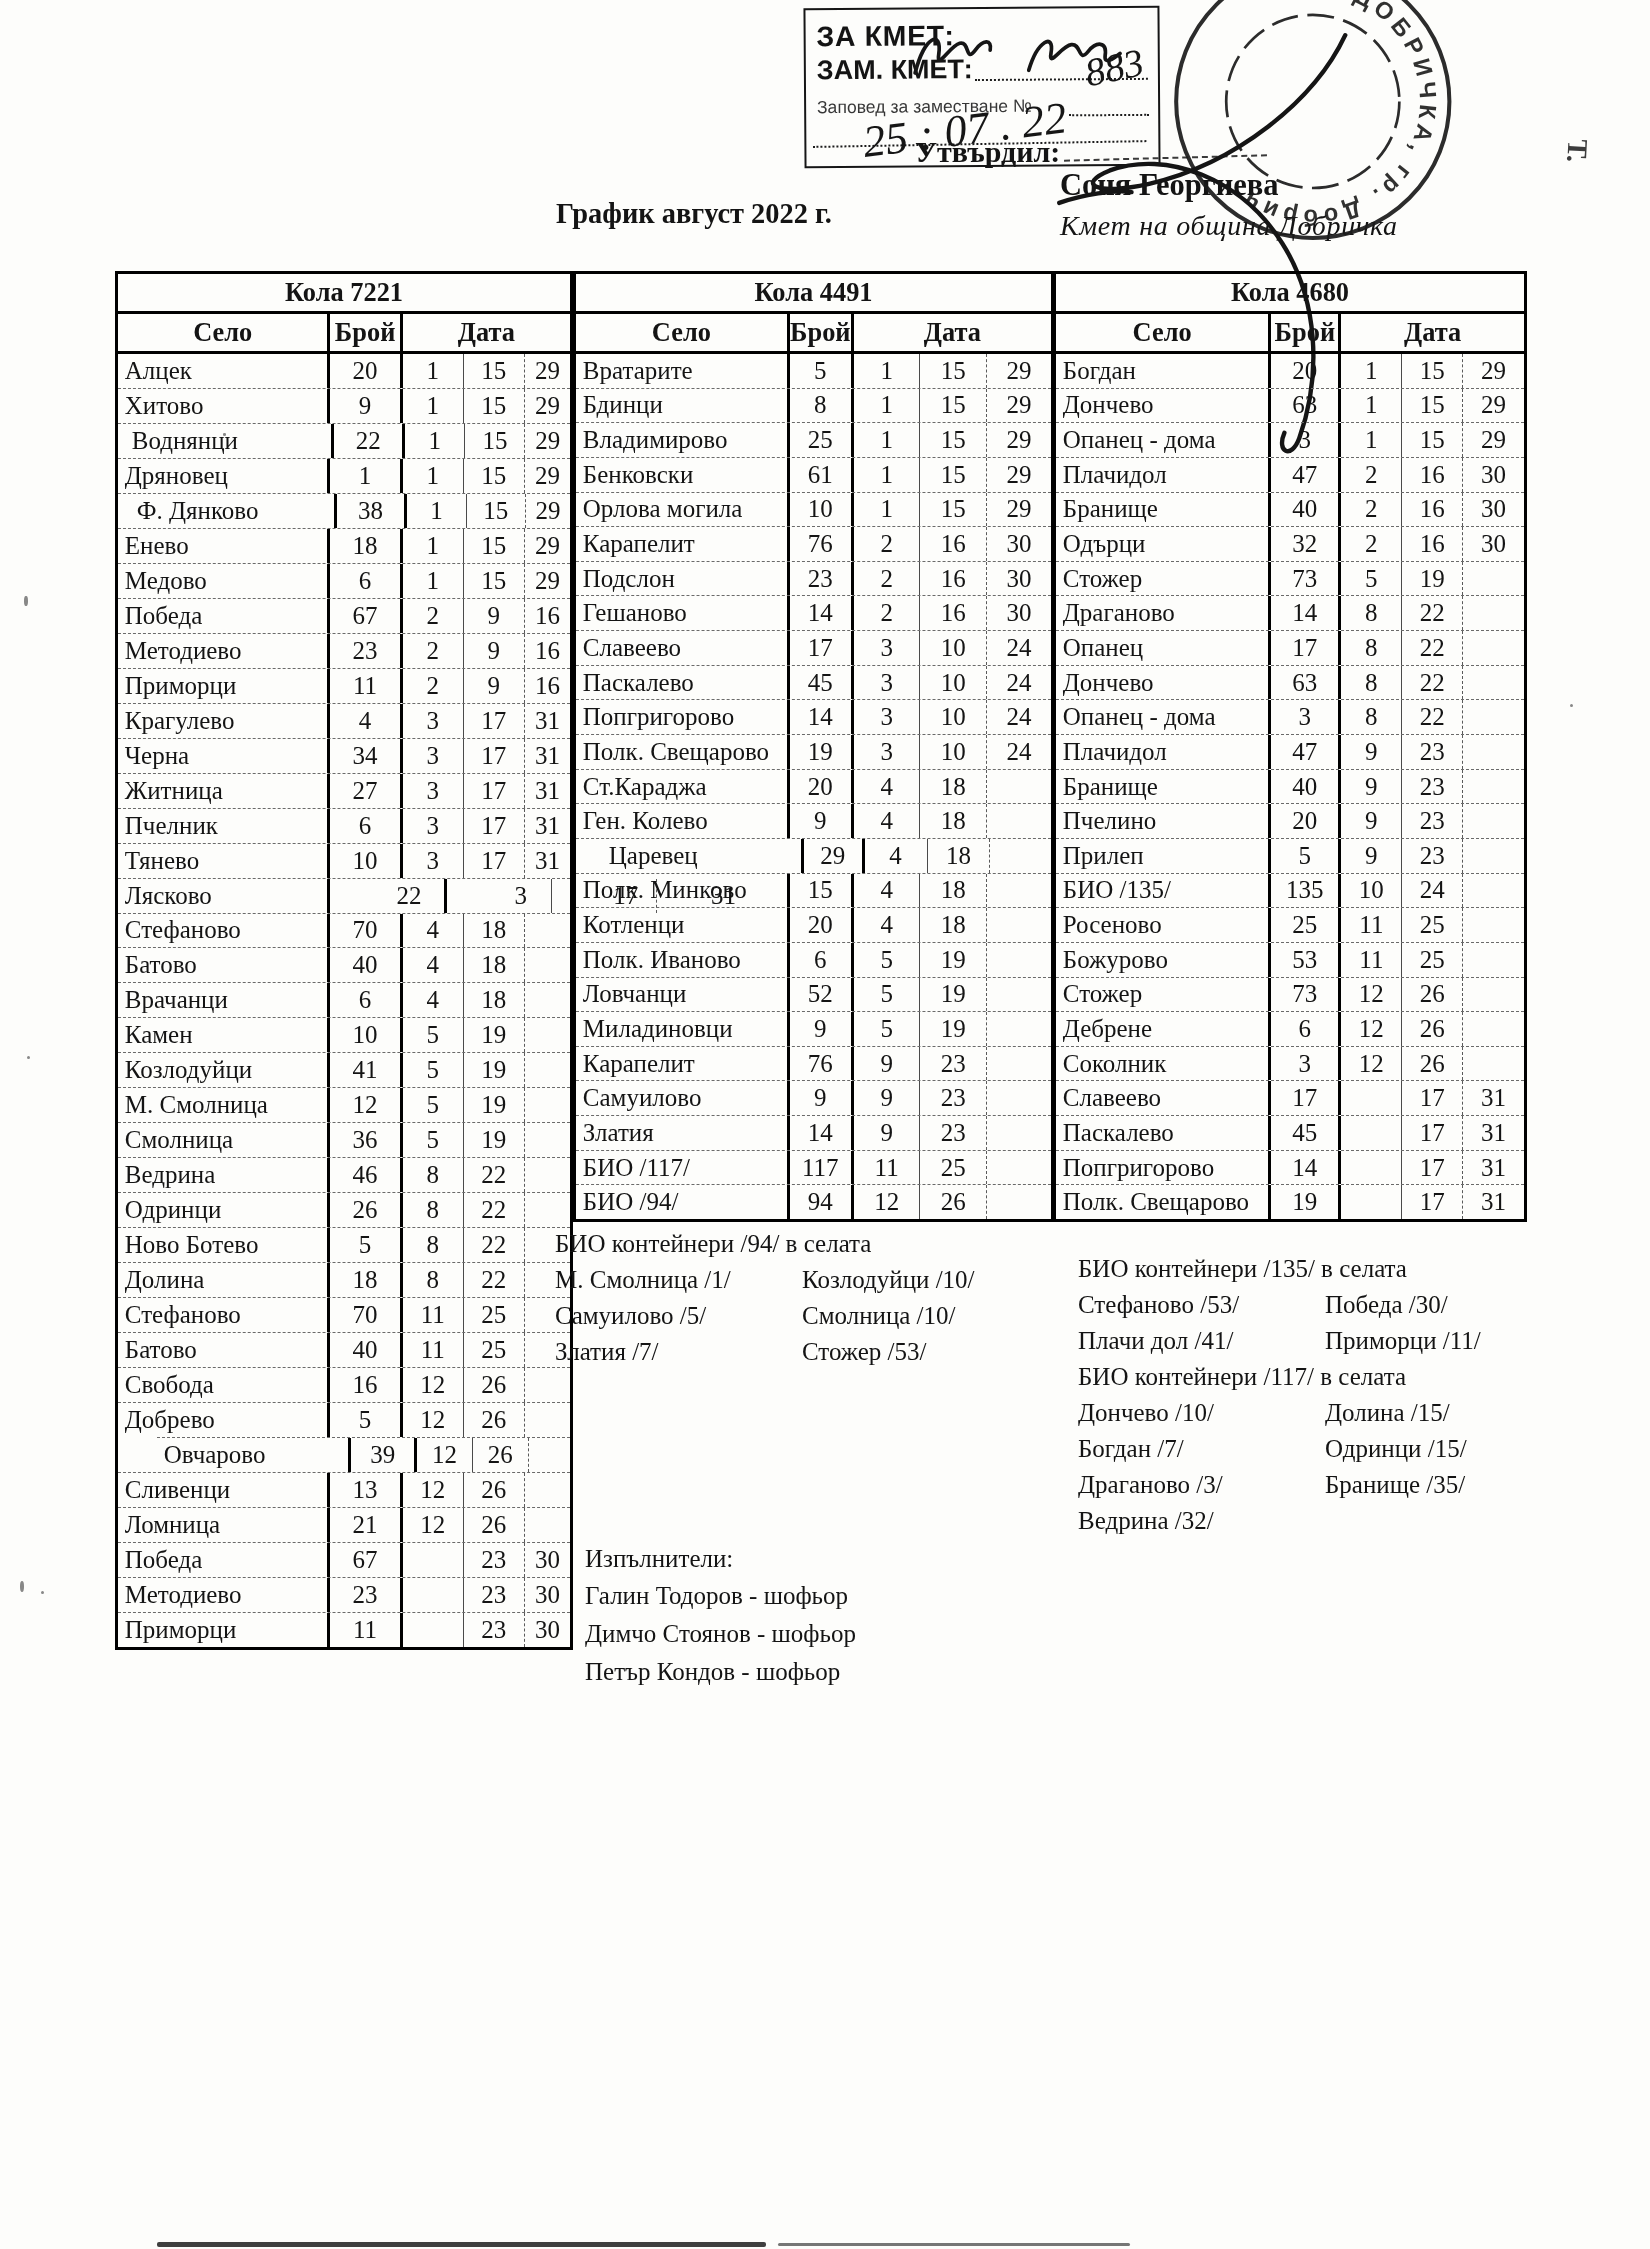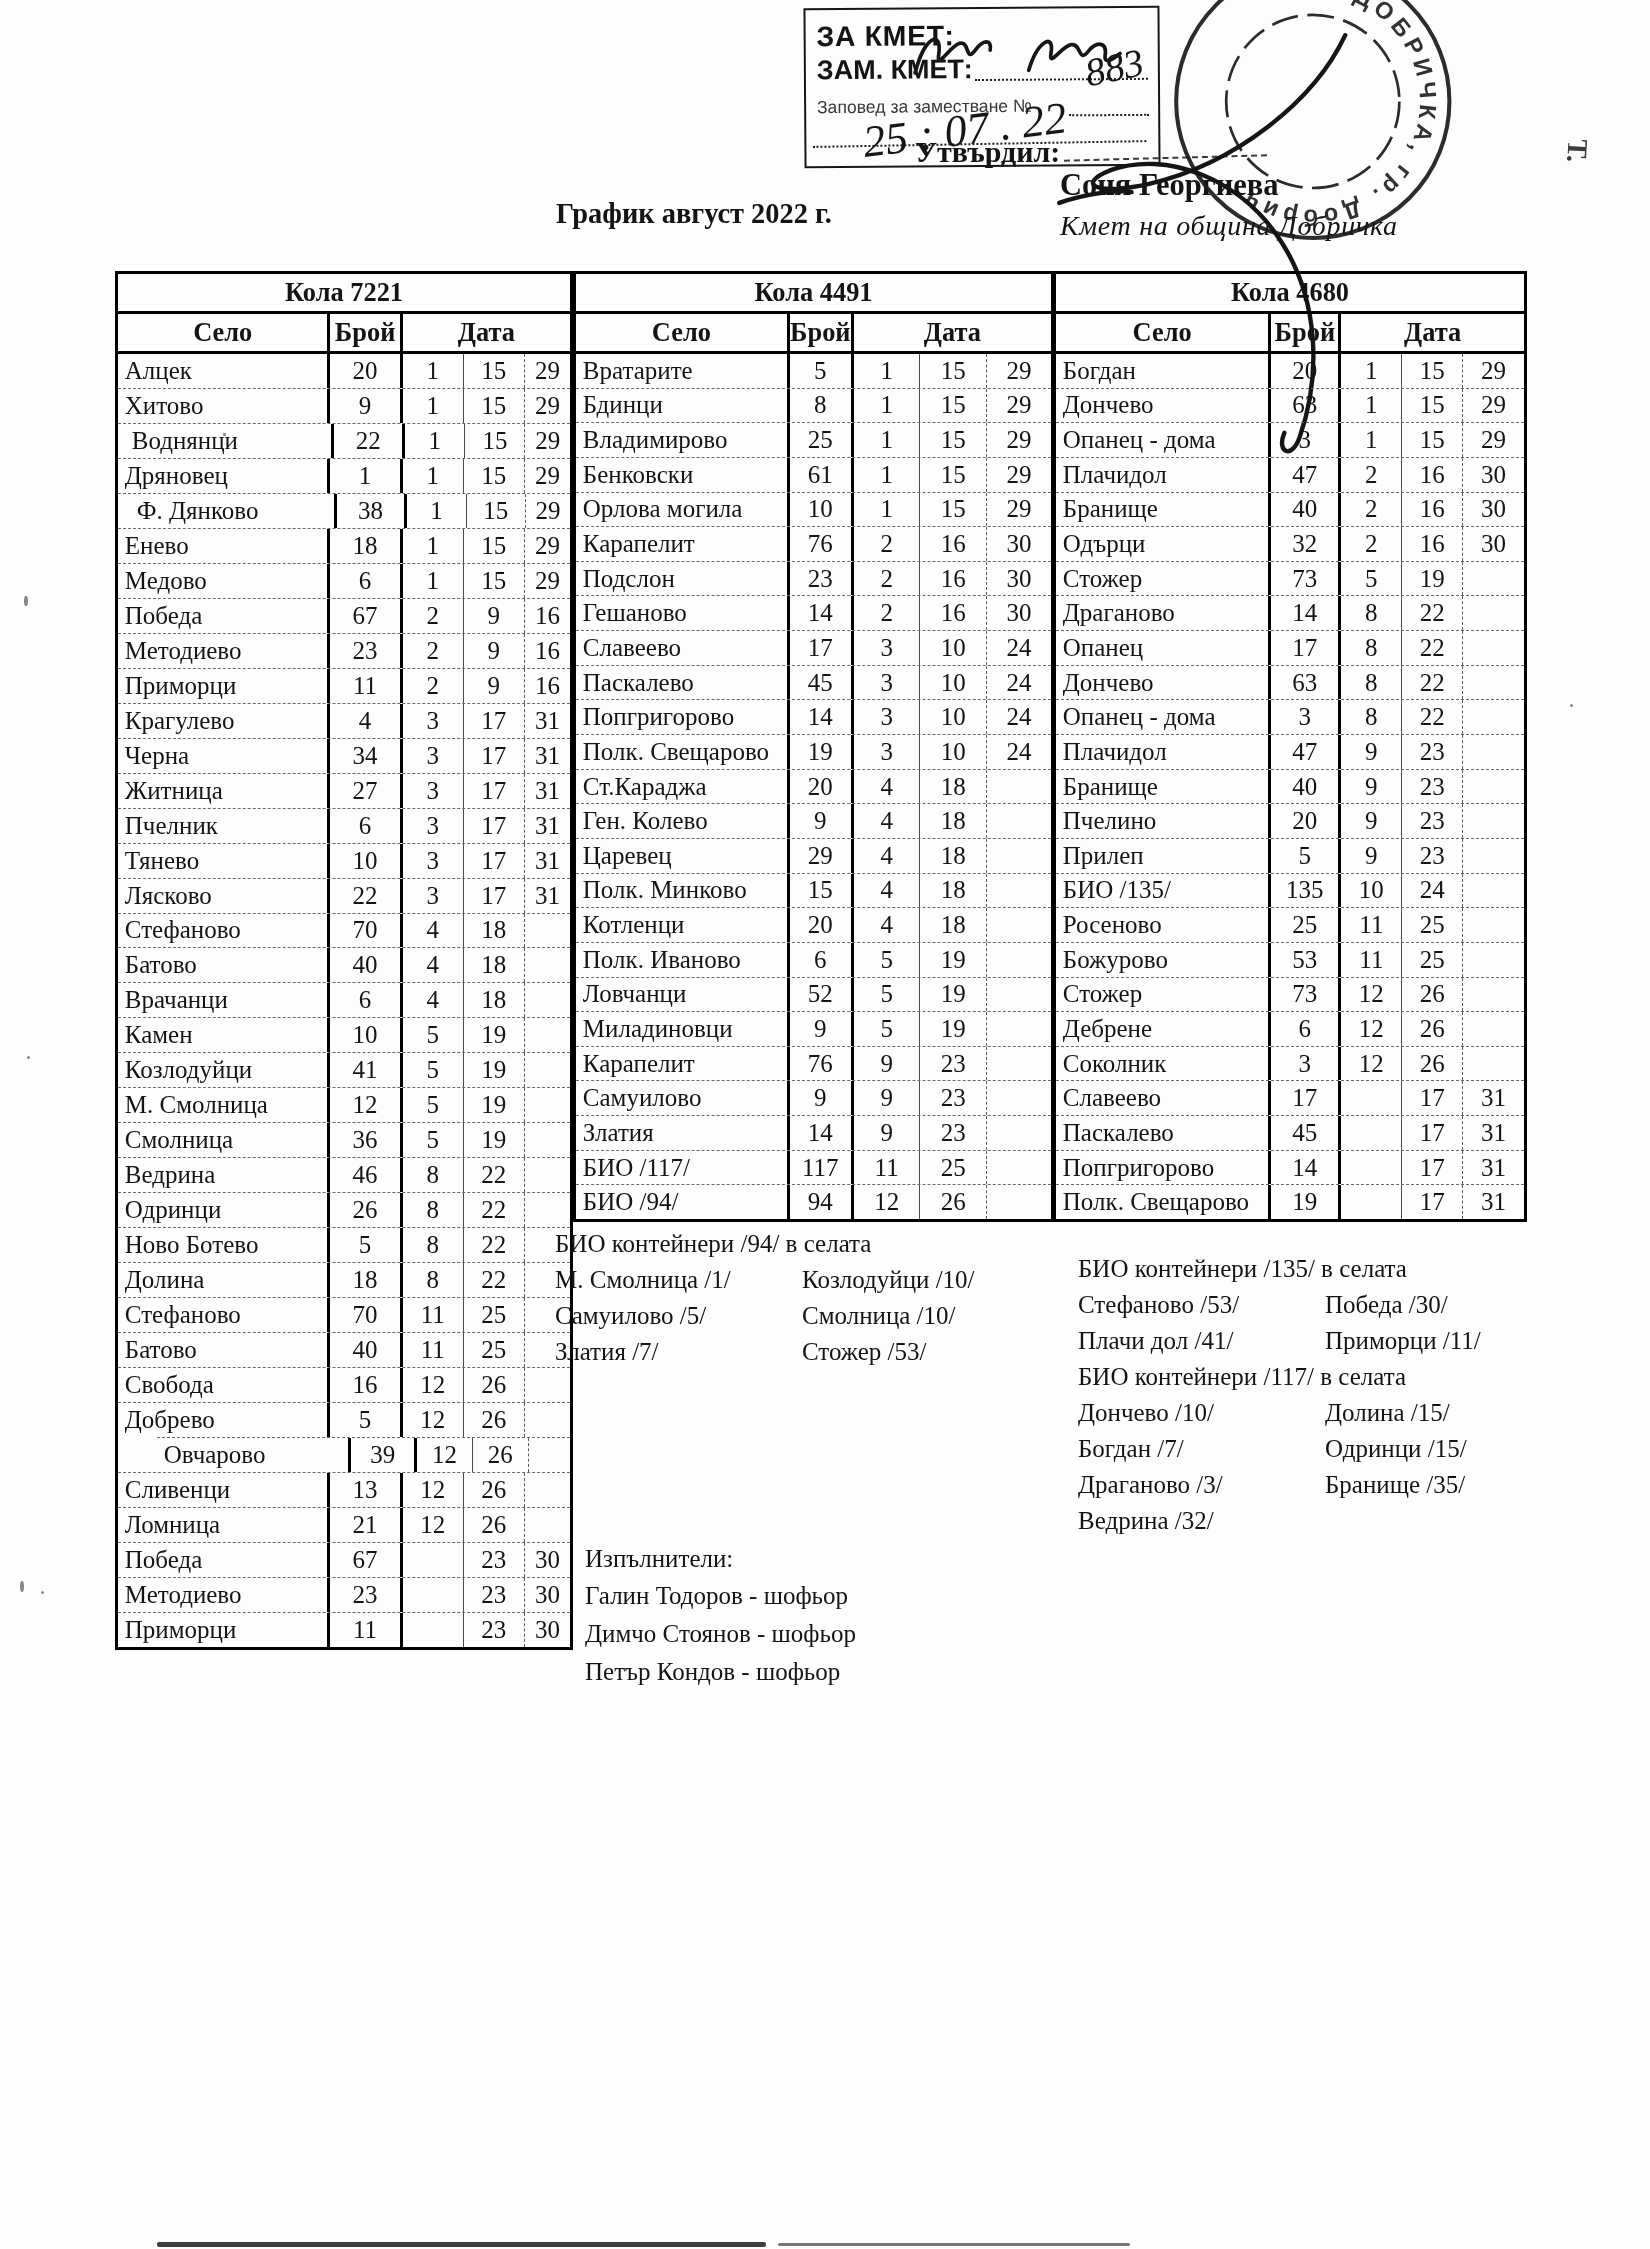--- a/index.html
+++ b/index.html
@@ -216,21 +216,21 @@
             <div class="cell num bdash">17</div>
             <div class="cell num">31</div>
           </div>
           <div class="row" style="grid-template-columns: 47% 16% 13.5% 13.5% 10%;">
             <div class="cell vil b5">Тянево</div>
             <div class="cell num b5">10</div>
             <div class="cell num bthin">3</div>
             <div class="cell num bdash">17</div>
             <div class="cell num">31</div>
           </div>
-          <div class="row" style="grid-template-columns: 47% 16% 13.5% 13.5% 10%;">
+          <div class="row" style="grid-template-columns: 47% 16% 13.5% 13.5% 10%; gap: 44px;">
             <div class="cell vil b5">Лясково</div>
             <div class="cell num b5">22</div>
             <div class="cell num bthin">3</div>
             <div class="cell num bdash">17</div>
             <div class="cell num">31</div>
           </div>
           <div class="row" style="grid-template-columns: 47% 16% 13.5% 13.5% 10%;">
             <div class="cell vil b5">Стефаново</div>
             <div class="cell num b5">70</div>
             <div class="cell num bthin">4</div>
@@ -478,21 +478,21 @@
             <div class="cell num bdash">18</div>
             <div class="cell num"></div>
           </div>
           <div class="row" style="grid-template-columns: 45% 13.5% 14% 14% 13.5%;">
             <div class="cell vil b5">Ген. Колево</div>
             <div class="cell num b5">9</div>
             <div class="cell num bthin">4</div>
             <div class="cell num bdash">18</div>
             <div class="cell num"></div>
           </div>
-          <div class="row" style="grid-template-columns: 45% 13.5% 14% 14% 13.5%;">
+          <div class="row" style="grid-template-columns: 45% 13.5% 14% 14% 13.5%; padding-left: 26px;">
             <div class="cell vil b5">Царевец</div>
             <div class="cell num b5">29</div>
             <div class="cell num bthin">4</div>
             <div class="cell num bdash">18</div>
             <div class="cell num"></div>
           </div>
           <div class="row" style="grid-template-columns: 45% 13.5% 14% 14% 13.5%;">
             <div class="cell vil b5">Полк. Минково</div>
             <div class="cell num b5">15</div>
             <div class="cell num bthin">4</div>

